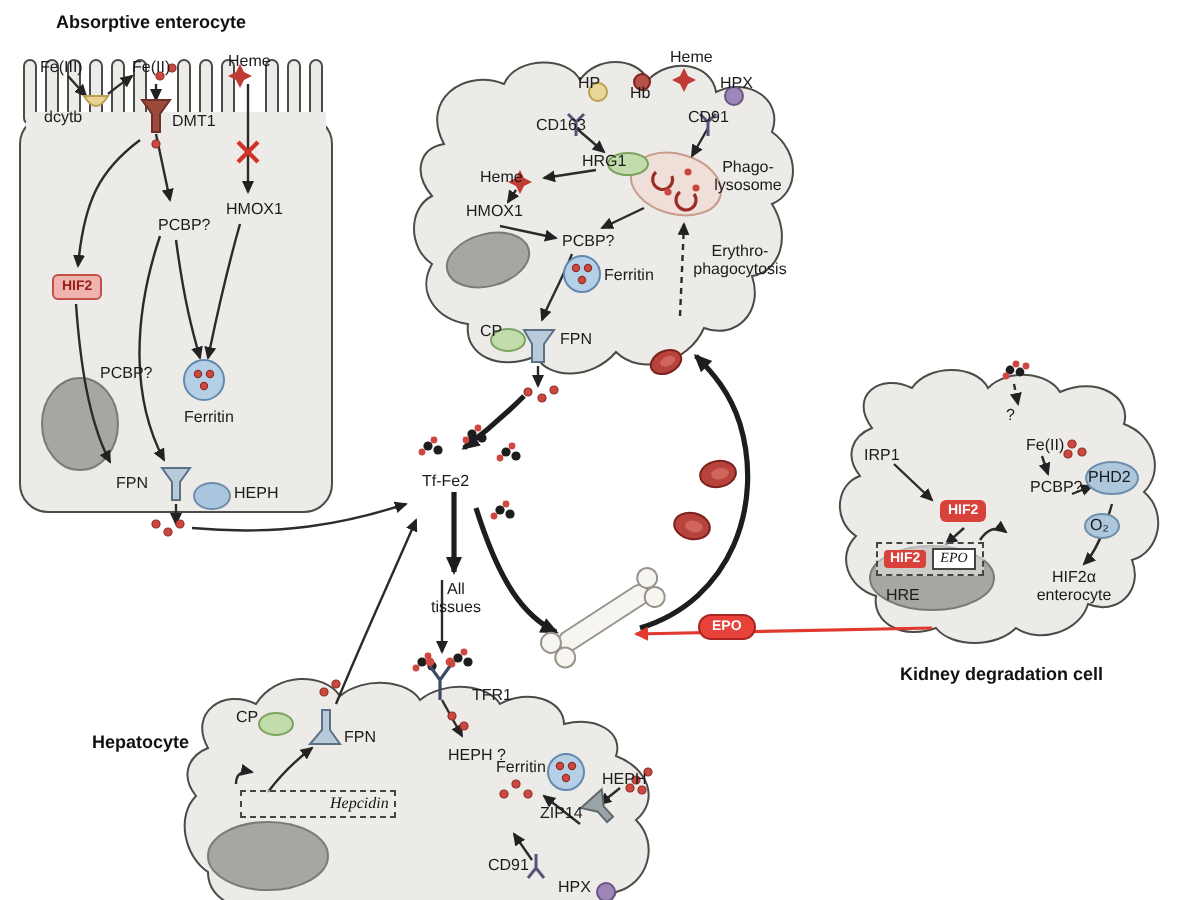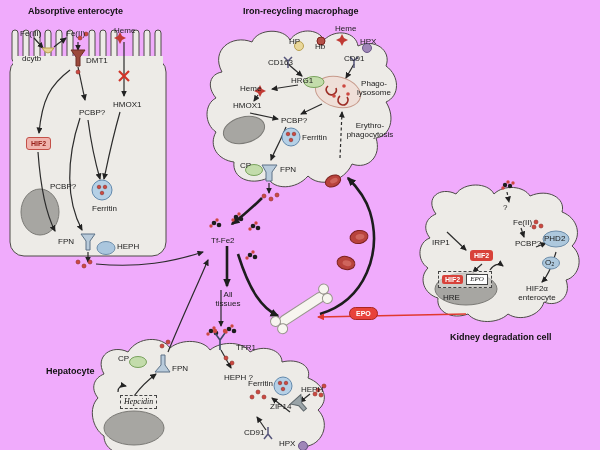--- a/index.html
+++ b/index.html
@@ -1,32 +1,32 @@
 <!DOCTYPE html>
 <html><head>
 <meta charset="utf-8">
 <style>
   html,body{margin:0;padding:0;background:#d5d4cf;}
-  #stage{position:relative;width:600px;height:450px;background:#f0abfc;overflow:hidden;
+  #stage{position:relative;width:600px;height:450px;background:#ffffff;overflow:hidden;
          font-family:"Liberation Sans",sans-serif;}
   #art{position:absolute;left:0;top:0;}
   .lbl{position:absolute;font:8px/1.15 "Liberation Sans",sans-serif;color:#1b1b1b;white-space:nowrap;}
   .ttl{font-weight:bold;font-size:9px;color:#111;}
   .wrap{white-space:normal;text-align:center;}
   .pill{position:absolute;font:bold 7px/1 "Liberation Sans",sans-serif;padding:2px 4px;border-radius:3px;}
   .pill.red{background:#d8423a;color:#fff;}
   .pill.pink{background:#f0b4ae;color:#97201a;border:1px solid #c35048;}
   .epo-pill{position:absolute;background:#e8423a;color:#fff;font:bold 7px/1 "Liberation Sans",sans-serif;
             padding:2px 6px;border-radius:8px;border:1px solid #a92520;}
   .dash-box{position:absolute;border:1px dashed #444;display:flex;align-items:center;gap:3px;
             padding:2px 3px;background:rgba(237,235,231,.55);}
   .pill-in{background:#d8423a;color:#fff;font:bold 7px/1 "Liberation Sans",sans-serif;
            padding:1px 3px;border-radius:2px;}
   .gene{background:#fff;border:1px solid #444;font:italic 7px/1 "Liberation Serif",serif;padding:1px 3px;color:#111;}
-  .hep{font:italic 8px/1 "Liberation Serif",serif;color:#111;}
+  .hep{font:italic 8px/1 "Liberation Serif",serif;color:#111;margin-left:41px;}
 </style>
 </head>
 <body>
 
 <div id="stage">
 
 <svg id="art" width="600" height="450" viewBox="0 0 600 450">
   <defs>
     <marker id="ab" markerWidth="8" markerHeight="8" refX="5.5" refY="3" orient="auto" markerUnits="userSpaceOnUse">
       <path d="M0,0L6.5,3L0,6Z" fill="#222"></path>
@@ -305,21 +305,20 @@
 <div class="lbl" style="left:86px;top:56px">DMT1</div>
 <div class="lbl" style="left:114px;top:26px">Heme</div>
 <div class="lbl" style="left:113px;top:100px">HMOX1</div>
 <div class="lbl" style="left:79px;top:108px">PCBP?</div>
 <div class="pill pink" style="left:26px;top:137px">HIF2</div>
 <div class="lbl" style="left:50px;top:182px">PCBP?</div>
 <div class="lbl" style="left:92px;top:204px">Ferritin</div>
 <div class="lbl" style="left:58px;top:237px">FPN</div>
 <div class="lbl" style="left:117px;top:242px">HEPH</div>
 
-<div class="lbl ttl" style="left:243px;top:6px">Iron-recycling macrophage</div>
 <div class="lbl" style="left:289px;top:37px">HP</div>
 <div class="lbl" style="left:315px;top:42px">Hb</div>
 <div class="lbl" style="left:335px;top:24px">Heme</div>
 <div class="lbl" style="left:360px;top:37px">HPX</div>
 <div class="lbl" style="left:268px;top:58px">CD163</div>
 <div class="lbl" style="left:344px;top:54px">CD91</div>
 <div class="lbl" style="left:291px;top:76px">HRG1</div>
 <div class="lbl" style="left:240px;top:84px">Heme</div>
 <div class="lbl" style="left:233px;top:101px">HMOX1</div>
 <div class="lbl wrap" style="left:352px;top:79px;width:44px">Phago-lysosome</div>
@@ -327,21 +326,21 @@
 <div class="lbl" style="left:302px;top:133px">Ferritin</div>
 <div class="lbl wrap" style="left:342px;top:121px;width:56px">Erythro-phagocytosis</div>
 <div class="lbl" style="left:240px;top:161px">CP</div>
 <div class="lbl" style="left:280px;top:165px">FPN</div>
 
 <div class="lbl" style="left:211px;top:236px">Tf-Fe2</div>
 <div class="lbl wrap" style="left:212px;top:290px;width:32px">All tissues</div>
 <div class="epo-pill" style="left:349px;top:307px">EPO</div>
 
 <div class="lbl ttl" style="left:450px;top:332px">Kidney degradation cell</div>
-<div class="lbl" style="left:432px;top:238px">IRP1</div>
+<div class="lbl" style="left:432px;top:223px">IRP1</div>
 <div class="lbl" style="left:503px;top:203px">?</div>
 <div class="lbl" style="left:513px;top:218px">Fe(II)</div>
 <div class="lbl" style="left:515px;top:239px">PCBP?</div>
 <div class="lbl" style="left:544px;top:234px">PHD2</div>
 <div class="lbl" style="left:545px;top:258px">O₂</div>
 <div class="pill red" style="left:470px;top:250px">HIF2</div>
 <div class="dash-box" style="left:438px;top:271px">
   <span class="pill-in">HIF2</span>
   <span class="gene">EPO</span>
 </div>

